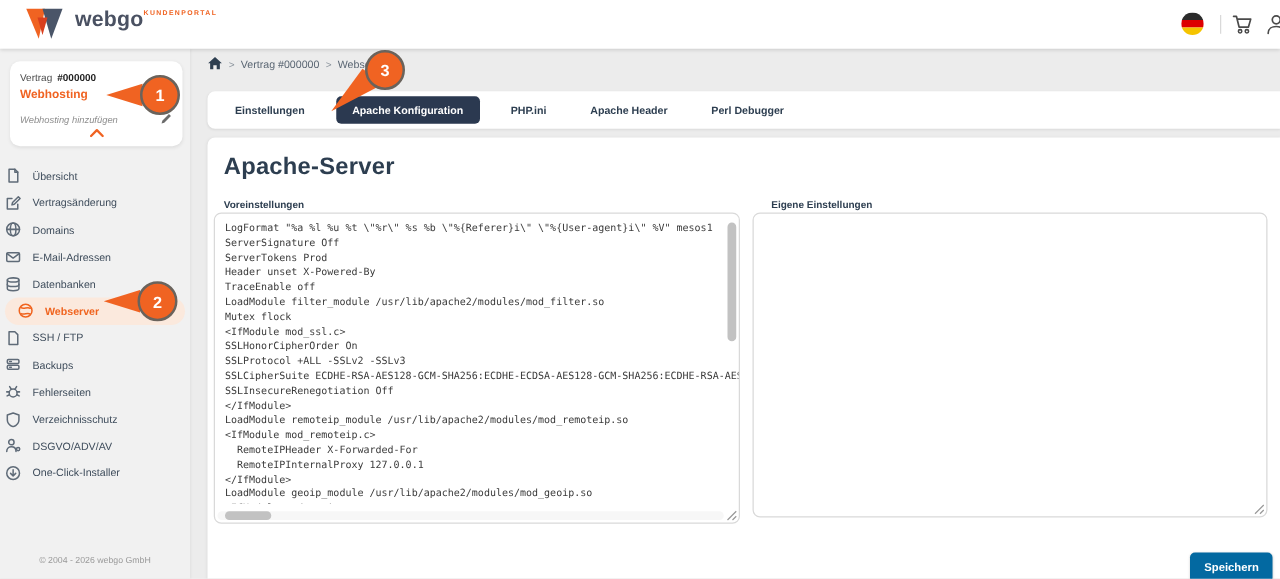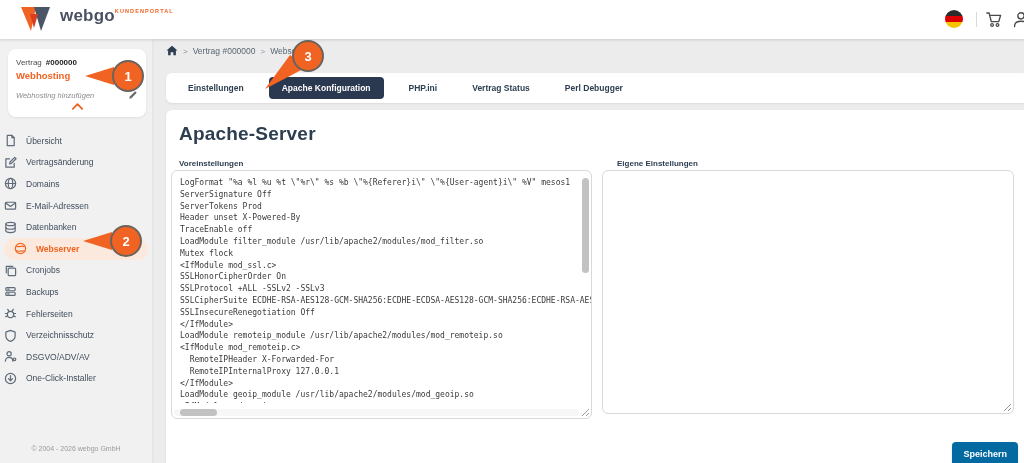--- a/index.html
+++ b/index.html
@@ -159,24 +159,23 @@
       </div>
       <div class="nav-item active">
         <svg class="nav-ico" viewBox="0 0 14 14">
             <circle cx="7" cy="7" r="5.5"></circle>
             <path d="M3 4.5c2.5 1.5 5.5-1 8 .5M3 9.5c2.5 1.5 5.5-1 8 .5"></path>
           </svg>
         <span class="lbl">Webserver</span>
       </div>
       <div class="nav-item">
         <svg class="nav-ico" viewBox="0 0 14 14">
-            <rect x="4.5" y="4.5" width="8" height="8" rx="1"></rect>
-            <path d="M2.5 9.5v-7h7"></path>
-          </svg>
-        <span class="lbl">Cronjobs</span>
+            <path d="M3.5 1.5h5l2.5 2.5v8.5H3.5z"></path>
+          </svg>
+        <span class="lbl">SSH / FTP</span>
       </div>
       <div class="nav-item">
         <svg class="nav-ico" viewBox="0 0 14 14">
             <rect x="2" y="2.8" width="10" height="3.4" rx="1"></rect>
             <rect x="2" y="7.8" width="10" height="3.4" rx="1"></rect>
             <line x1="4" y1="4.5" x2="5.5" y2="4.5"></line>
             <line x1="4" y1="9.5" x2="5.5" y2="9.5"></line>
           </svg>
         <span class="lbl">Backups</span>
       </div>
@@ -220,21 +219,21 @@
     <span class="sep">&gt;</span>
     <span class="bc">Vertrag #000000</span>
     <span class="sep">&gt;</span>
     <span class="bc">Webserver</span>
   </div>
 
   <div class="tabbar">
     <span class="tab">Einstellungen</span>
     <span class="tab active">Apache Konfiguration</span>
     <span class="tab">PHP.ini</span>
-    <span class="tab">Vertrag Status</span>
+    <span class="tab">Apache Header</span>
     <span class="tab">Perl Debugger</span>
   </div>
 
   <div class="card">
     <h1>Apache-Server</h1>
 
     <div class="field-label" style="left:13px">Voreinstellungen</div>
     <div class="cfgbox box-preset">
       <pre>LogFormat "%a %l %u %t \"%r\" %s %b \"%{Referer}i\" \"%{User-agent}i\" %V" mesos1
 ServerSignature Off

